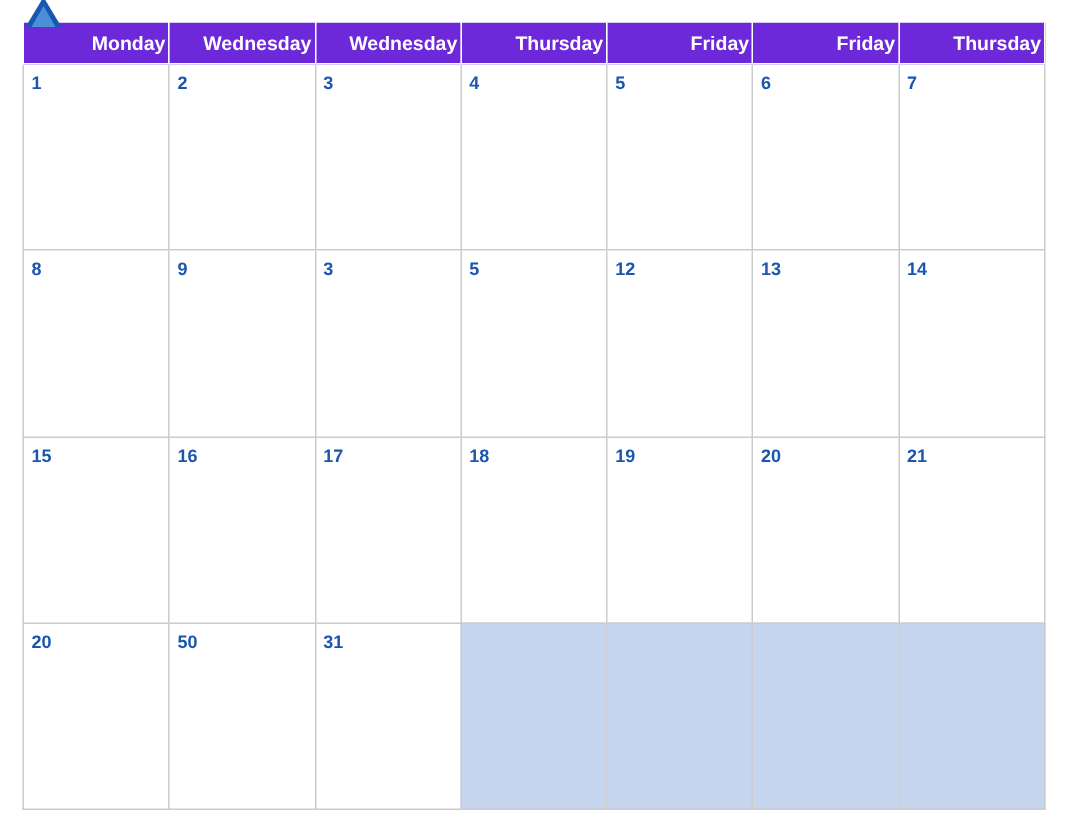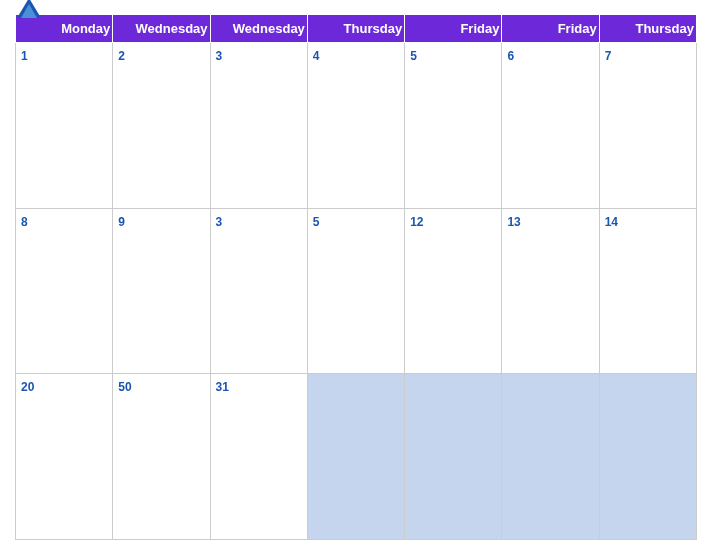--- a/index.html
+++ b/index.html
@@ -133,20 +133,29 @@
       <tr class="date-row">
         <td><span class="date-num">8</span></td>
         <td><span class="date-num">9</span></td>
         <td><span class="date-num">3</span></td>
         <td><span class="date-num">5</span></td>
         <td><span class="date-num">12</span></td>
         <td><span class="date-num">13</span></td>
         <td><span class="date-num">14</span></td>
       </tr>
       <tr class="date-row">
+        <td><span class="date-num">15</span></td>
+        <td><span class="date-num">16</span></td>
+        <td><span class="date-num">17</span></td>
+        <td><span class="date-num">18</span></td>
+        <td><span class="date-num">19</span></td>
+        <td><span class="date-num">20</span></td>
+        <td><span class="date-num">21</span></td>
+      </tr>
+      <tr class="date-row">
         <td><span class="date-num">20</span></td>
         <td><span class="date-num">50</span></td>
         <td><span class="date-num">31</span></td>
         <td class="empty-cell" style="background-color: rgb(197, 213, 238);"></td>
         <td class="empty-cell" style="background-color: rgb(197, 213, 238);"></td>
         <td class="empty-cell" style="background-color: rgb(197, 213, 238);"></td>
         <td class="empty-cell" style="background-color: rgb(197, 213, 238);"></td>
       </tr>
     </tbody>
 </table>

